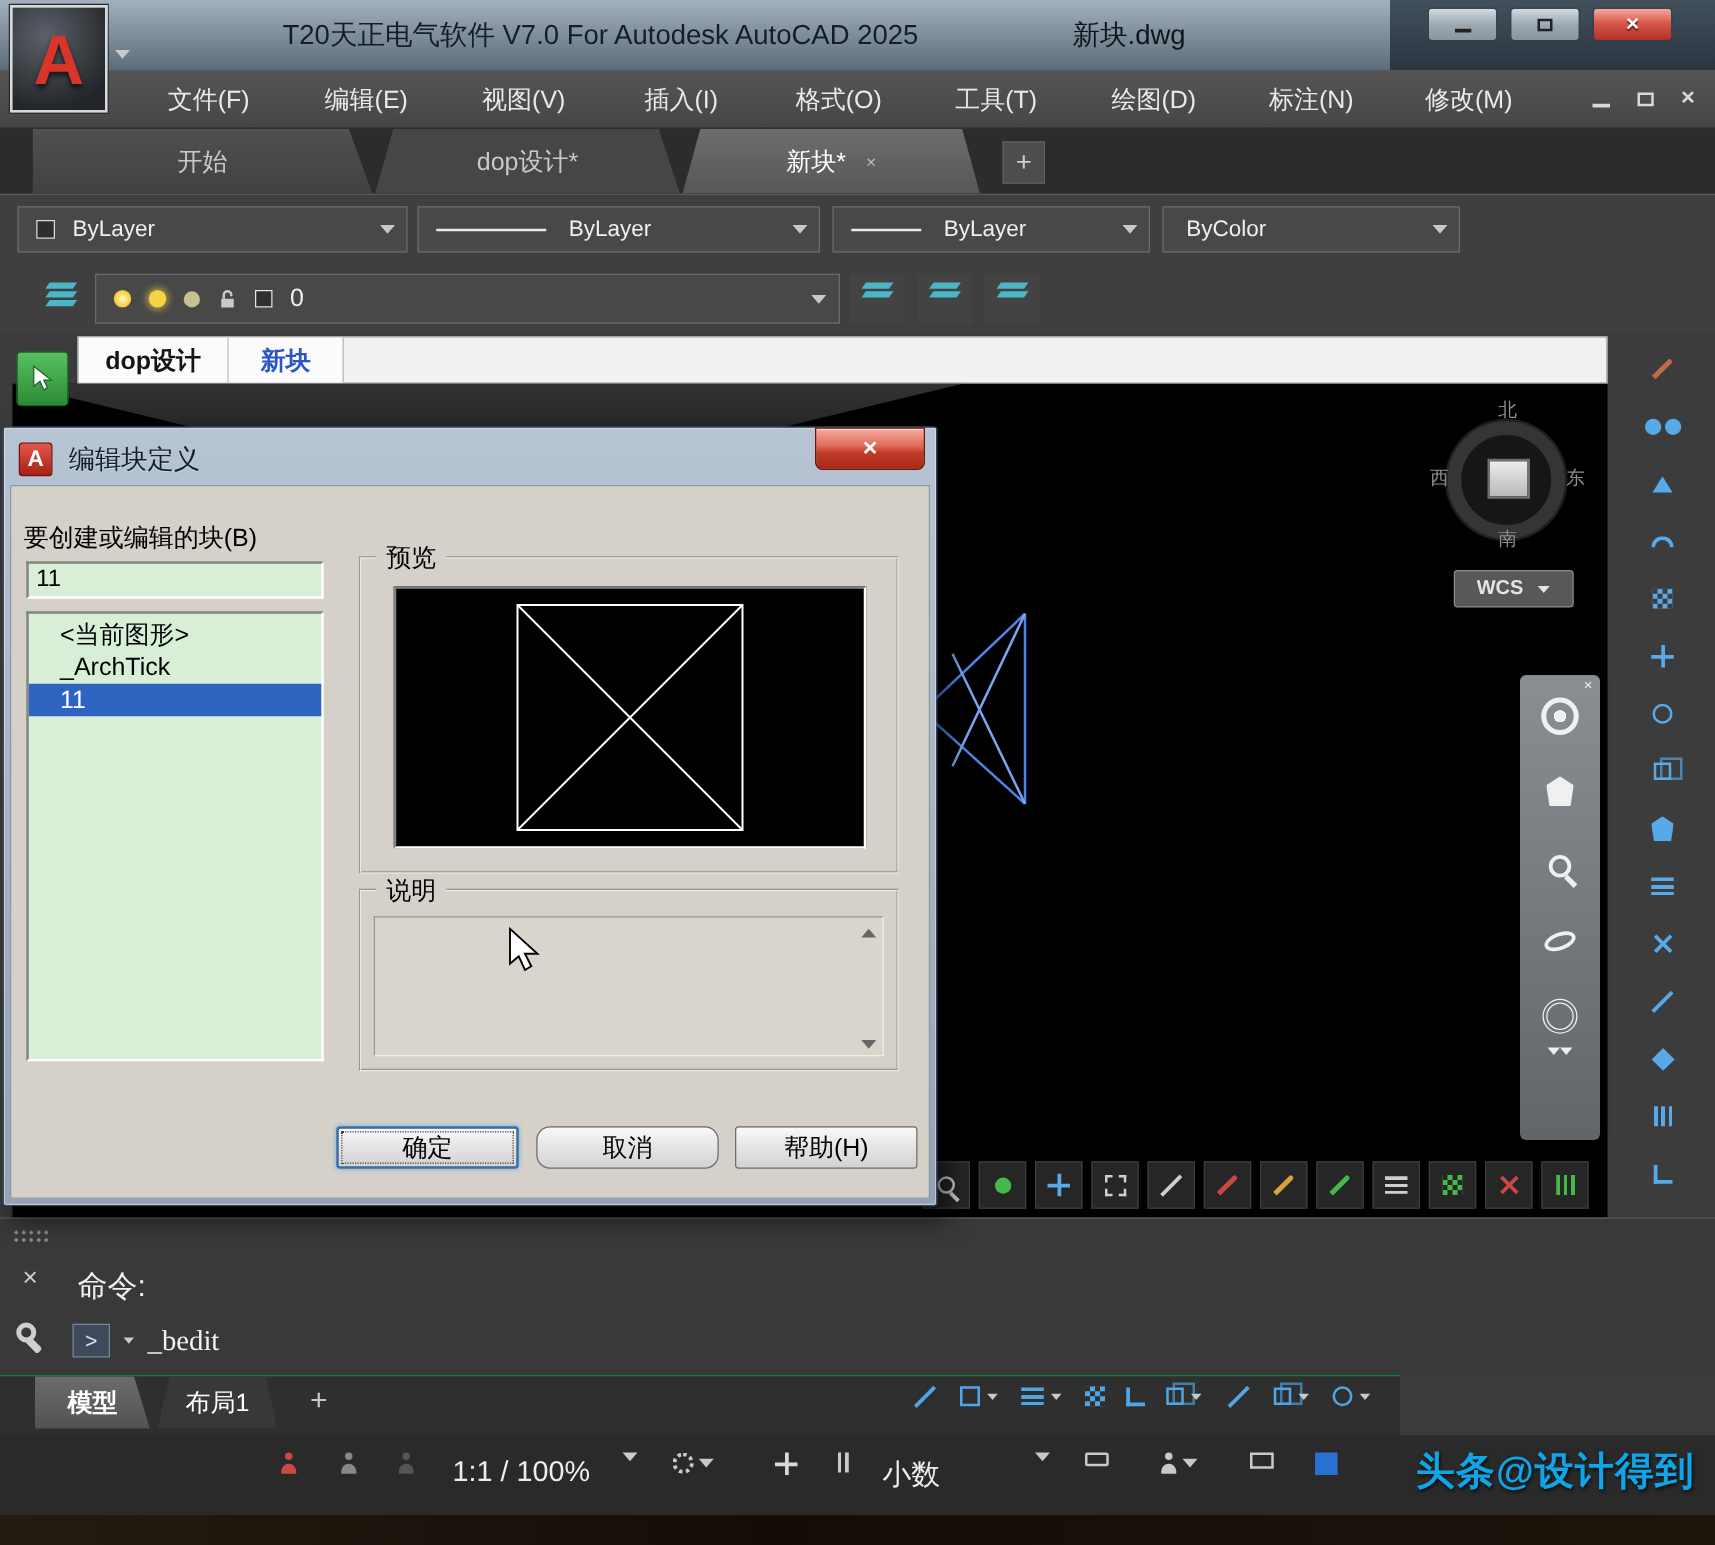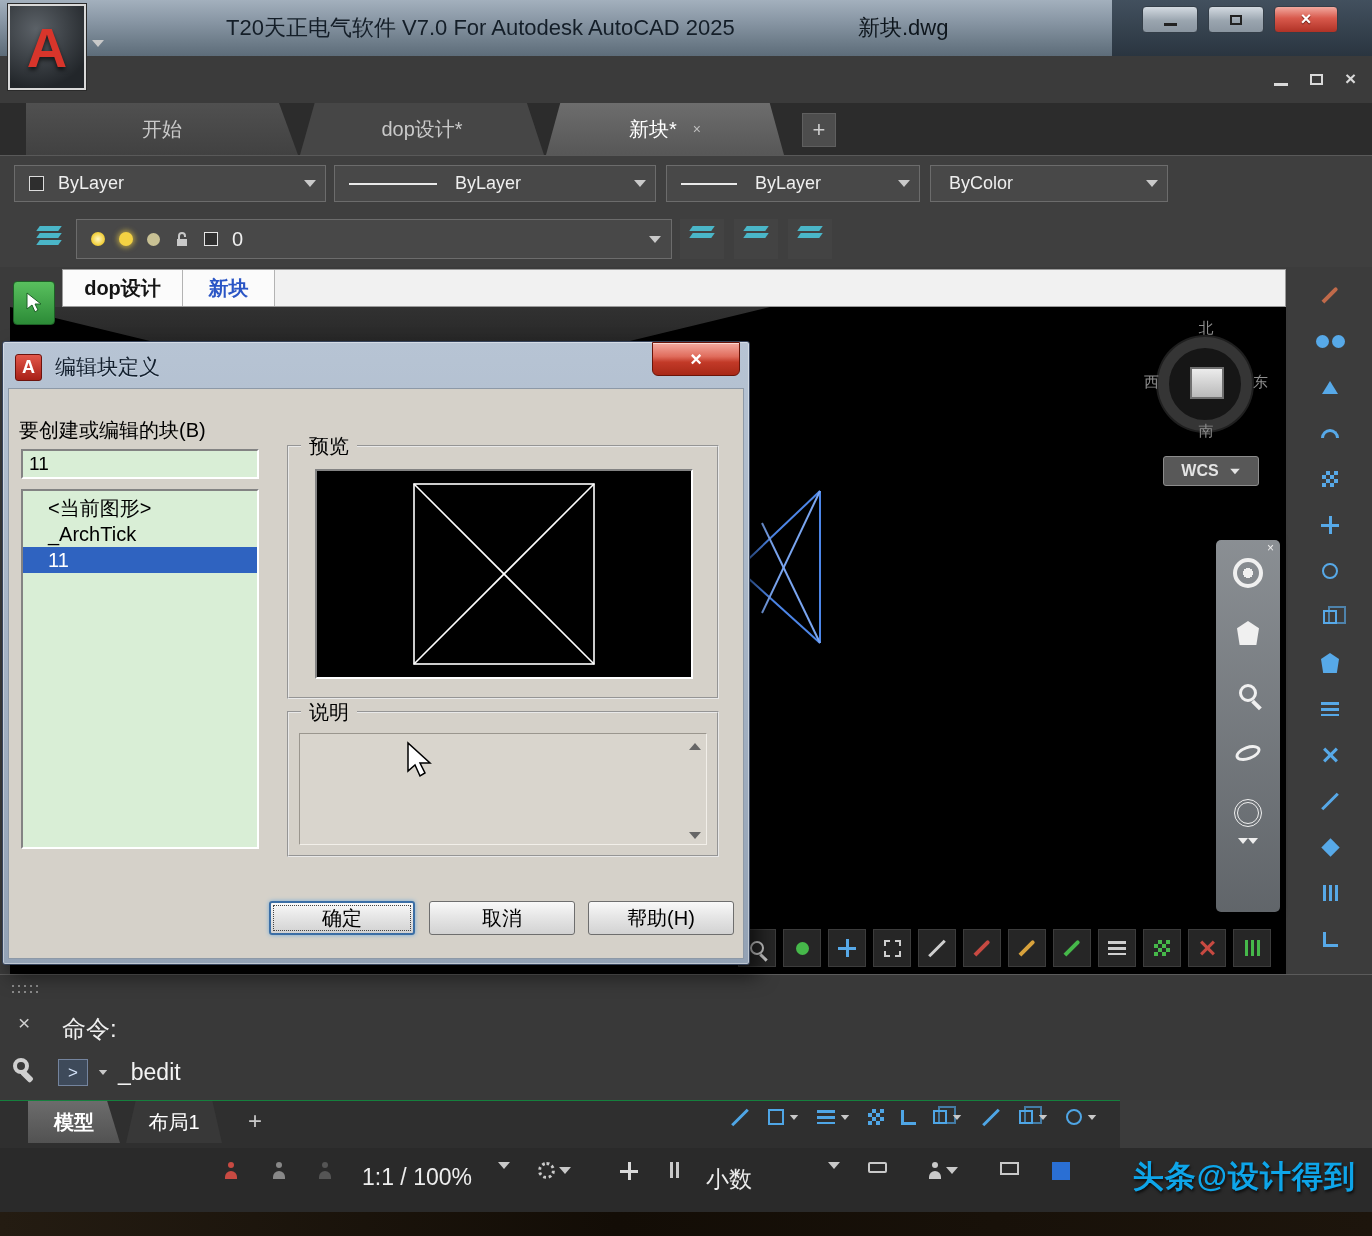--- a/index.html
+++ b/index.html
@@ -173,21 +173,21 @@
   .cmdpanel{position:absolute;left:0;top:974px;width:1372px;height:126px;background:#393939;border-top:1px solid #5b5b5b;}
   .grip{position:absolute;left:10px;top:8px;width:30px;height:13px;
     background-image:radial-gradient(#8a8a8a 32%,transparent 33%);background-size:6px 6px;}
   .cmd-x{position:absolute;left:18px;top:36px;color:#cfcfcf;font-size:21px;}
   .cmd-wrench{position:absolute;left:12px;top:82px;}
   .cmd-prompt{position:absolute;left:62px;top:38px;font-size:24px;color:#f0f0f0;}
   .cmd-row{position:absolute;left:58px;top:84px;display:flex;align-items:center;gap:9px;}
   .cmd-badge{width:30px;height:27px;background:#3e4a5a;border:1px solid #74849e;color:#d5e4fa;
     font-size:17px;display:flex;align-items:center;justify-content:center;}
   .cmd-row .arr{transform:scale(.7);}
-  .cmd-text{font-family:Liberation Sans, sans-serif;font-size:23px;color:#f3f3f3;}
+  .cmd-text{font-family:Liberation Serif, serif;font-size:23px;color:#f3f3f3;}
 
   
   .statusrow1{position:absolute;left:0;top:1100px;width:1120px;height:48px;background:#2f2f2f;border-top:1px solid #15803d;}
   .ltab{position:absolute;top:0;height:42px;display:flex;align-items:center;justify-content:center;font-size:20px;}
   .ltab-model{left:28px;width:92px;background:linear-gradient(#6c6c6c,#525252);color:#fff;font-weight:bold;
     clip-path:polygon(0 0,86% 0,100% 100%,0 100%);}
   .ltab-layout{left:126px;width:96px;color:#ffffff;background:#383838;clip-path:polygon(10% 0,90% 0,100% 100%,0 100%);}
   .ltab-plus{position:absolute;left:248px;top:6px;color:#c9c9c9;font-size:24px;}
   .s1icons{position:absolute;right:22px;top:8px;display:flex;align-items:center;gap:17px;color:#4fa6e6;}
   .s1i{display:flex;align-items:center;gap:4px;}
@@ -232,21 +232,21 @@
     border-top:1px solid #9a968e;border-left:1px solid #9a968e;border-bottom:1px solid #f2efe9;border-right:1px solid #f2efe9;}
   .desc-up{position:absolute;right:16px;top:30px;}
   .desc-dn{position:absolute;right:16px;bottom:16px;}
   .arr-up-sm{width:0;height:0;border-left:6px solid transparent;border-right:6px solid transparent;border-bottom:7px solid #666;}
   .arr-dn-g{width:0;height:0;border-left:6px solid transparent;border-right:6px solid transparent;border-top:7px solid #666;}
   .cursor-arrow{position:absolute;left:396px;top:352px;z-index:5;}
   .dlg-btn{position:absolute;top:512px;width:146px;height:34px;border:1px solid #6e6e6e;border-radius:3px;
     background:linear-gradient(#f9f9f9,#e6e6e6 45%,#d2d2d2);font-size:20px;color:#000;
     display:flex;align-items:center;justify-content:center;text-align:right;}
   .btn-ok{left:260px;border:2px solid #3b6ea5;box-shadow:0 0 4px #74abd9;outline:1px dotted #444;outline-offset:-5px;}
-  .btn-cancel{left:420px;}
+  .btn-cancel{left:420px;border-radius:11px;}
   .btn-help{left:579px;}
 </style>
 </head>
 <body>
 
 <div id="root">
 
   <div class="titlebar">
     <div class="titlebar-darkright"></div>
     <div class="app-title">T20天正电气软件 V7.0 For Autodesk AutoCAD 2025</div>
@@ -262,20 +262,31 @@
           <span class="glyph-x">×</span>
         </div>
     </div>
   </div>
 
   <div class="a-logo flexc">
     <span class="a-letter">A</span>
   </div>
   <span class="a-caret arr"></span>
 
+  <div class="menubar">
+    <div class="menu-item">文件(F)</div>
+    <div class="menu-item">编辑(E)</div>
+    <div class="menu-item">视图(V)</div>
+    <div class="menu-item">插入(I)</div>
+    <div class="menu-item">格式(O)</div>
+    <div class="menu-item">工具(T)</div>
+    <div class="menu-item">绘图(D)</div>
+    <div class="menu-item">标注(N)</div>
+    <div class="menu-item">修改(M)</div>
+  </div>
   <div class="menubar-controls">
     <span class="mc-min"></span>
     <span class="mc-restore"></span>
     <span class="mc-x">×</span>
   </div>
 
   <div class="filetabs">
     <div class="ftab ftab-dop">
       <span>dop设计*</span>
     </div>

